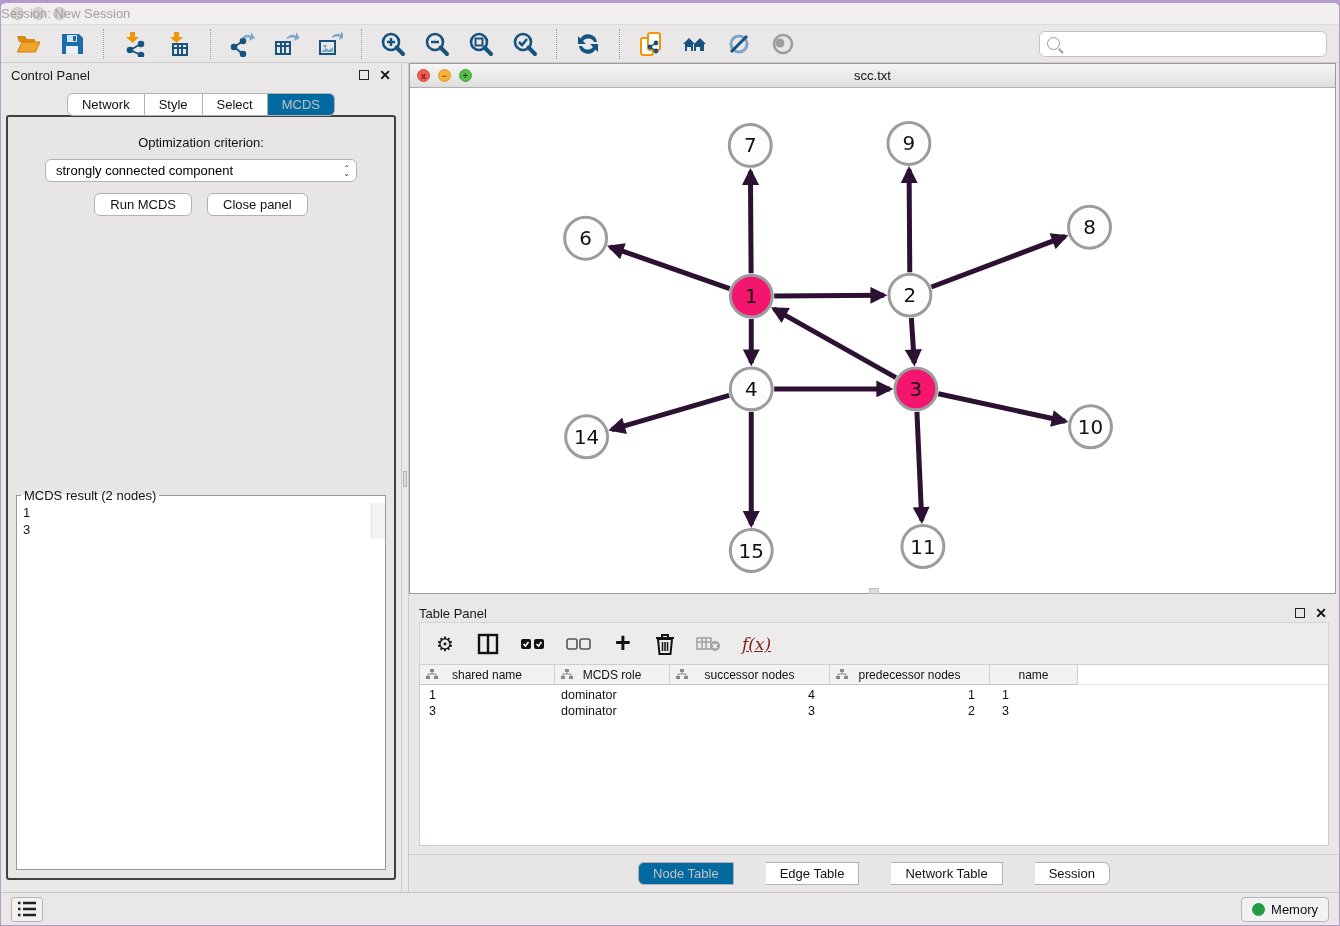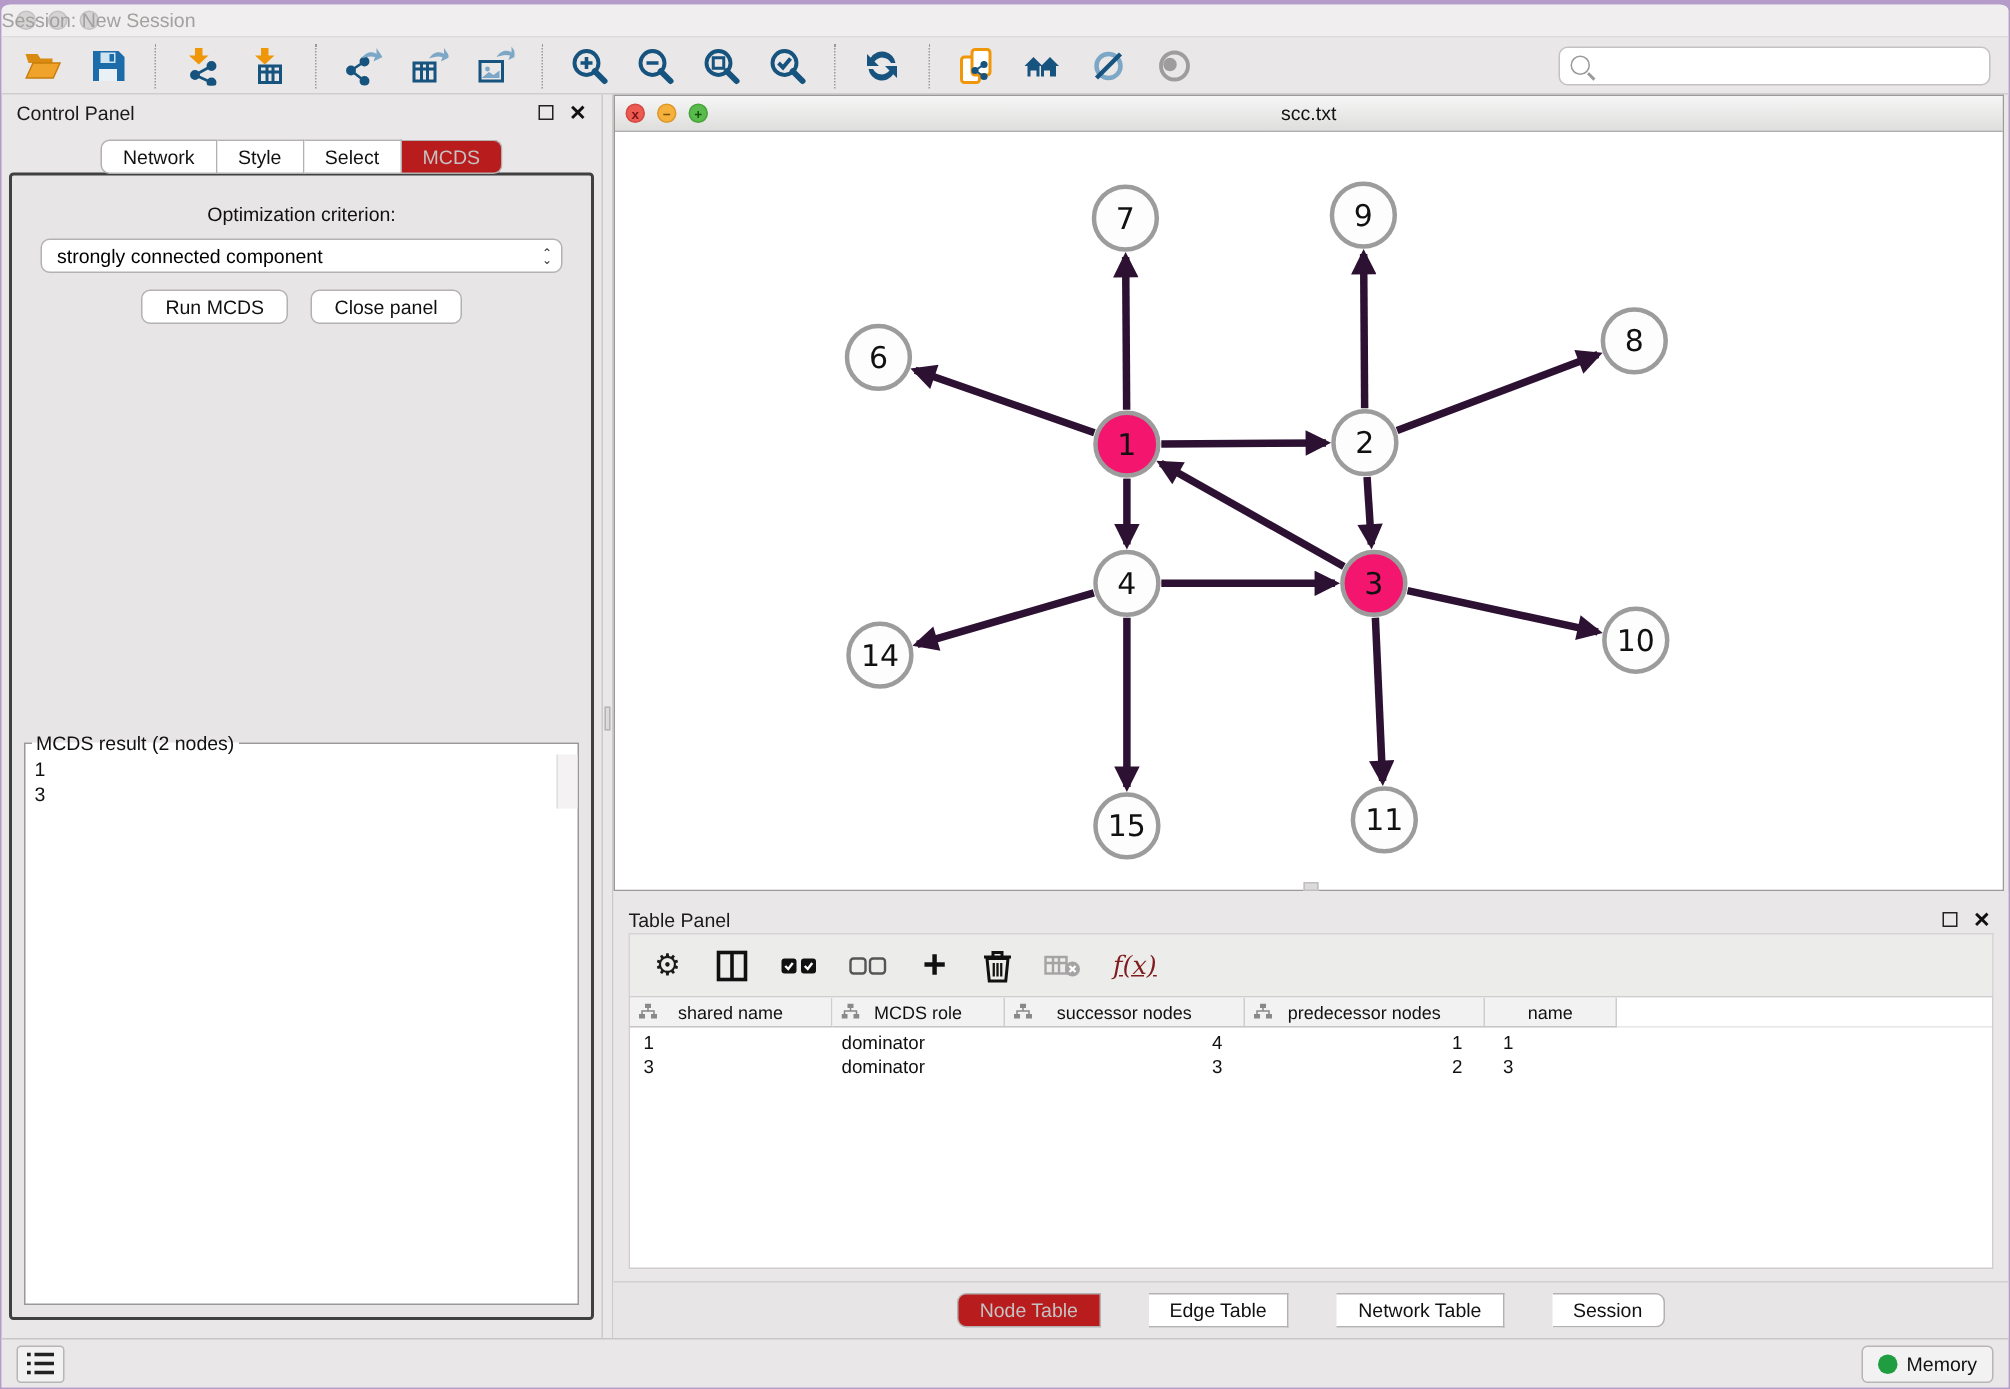--- a/index.html
+++ b/index.html
@@ -37,25 +37,25 @@
   .control-panel { width:400px; display:flex; flex-direction:column; flex:0 0 auto; }
   .panel-header { height:24px; display:flex; align-items:center; padding:0 10px; font-size:13px; color:#1a1a1a;}
   .ph-icons { margin-left:auto; display:flex; gap:10px; align-items:center;}
   .float-box { width:10px; height:10px; border:1.6px solid #222; }
   .close-x { font-size:14px; font-weight:bold; color:#111; line-height:10px;}
   .tabs-row { display:flex; justify-content:center; margin-top:6px; }
   .tab { background:#fff; border:1px solid #b3b1b1; border-left:none; font-size:13px; padding:3px 14px;
          color:#111; position:relative; z-index:2;}
   .tab:first-child { border-left:1px solid #b3b1b1; border-radius:6px 0 0 6px; }
   .tab:last-child { border-radius:0 6px 6px 0; }
-  .tab.selected { background:#b91c1c; color:#c4c2c2; }
+  .tab.selected { background:#0369a1; color:#c4c2c2; }
   .cp-content { flex:1; margin:-1px 5px 12px 5px; border:2px solid #404040; border-radius:3px;
                 background:#e7e5e5; display:flex; flex-direction:column; z-index:1; min-height:0;}
   .opt-label { text-align:center; font-size:13px; margin-top:18px; color:#111;}
-  .combo { width:348px; height:23px; margin:9px auto 0; background:#fff; border:1px solid #b3b1b1;
+  .combo { width:312px; height:23px; margin:9px auto 0; background:#fff; border:1px solid #b3b1b1;
            border-radius:6px; display:flex; align-items:center; padding:0 6px 0 10px; font-size:13px;}
   .combo .stepper { margin-left:auto; font-size:8px; line-height:5px; color:#333; display:flex; flex-direction:column; align-items:center;}
   .btn-row { display:flex; justify-content:center; gap:15px; margin-top:11px;}
   .pbtn { background:#fff; border:1px solid #b3b1b1; border-radius:6px; height:23px; padding:0 15px;
           font-size:13px; font-family:inherit; color:#111;}
   .cp-spacer { flex:1; }
   fieldset.result { margin:0 8px 8px 8px; height:382px; border:1px solid #9a9898; padding:0;
                     display:flex; background:#fff; }
   fieldset.result legend { font-size:13px; margin-left:4px; padding:0 3px; color:#111; }
   .result-lines { flex:1; padding:1px 6px; font-size:13px; line-height:17px; color:#111; overflow:hidden;}

